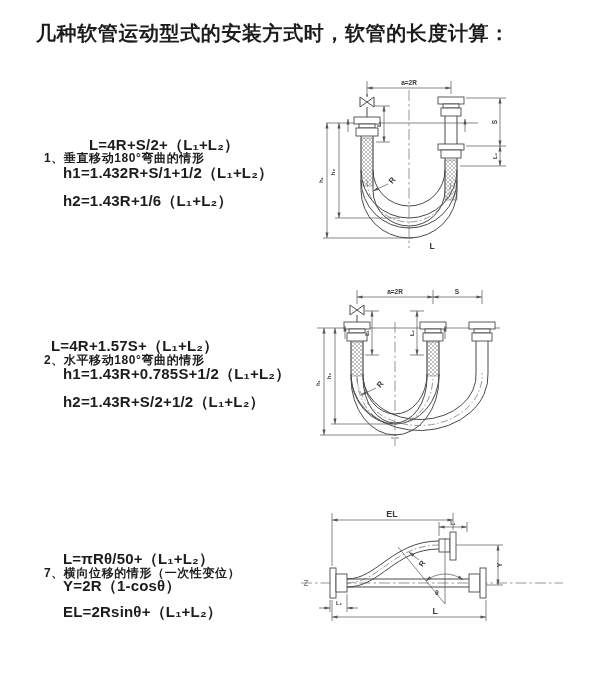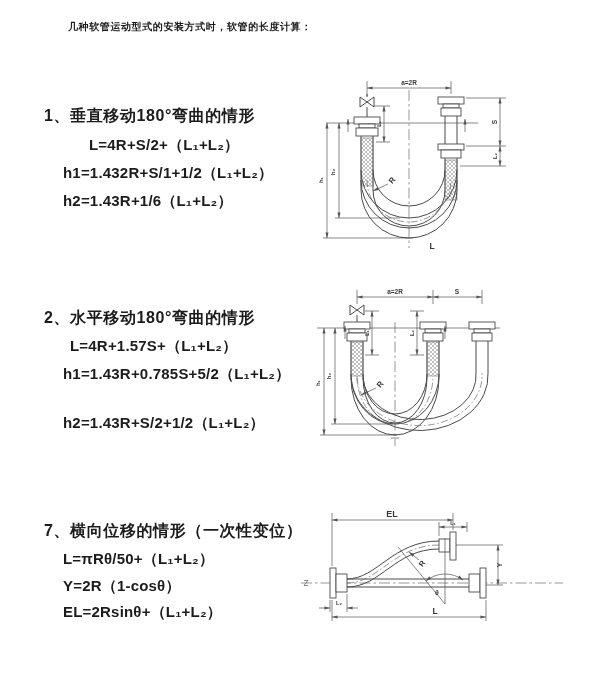--- a/index.html
+++ b/index.html
@@ -1,45 +1,45 @@
 <!DOCTYPE html>
 <html><head>
 <meta charset="utf-8">
 <style>
   html,body{margin:0;padding:0;}
   body{
     width:600px;height:675px;background:#ffffff;position:relative;overflow:hidden;
     font-family:"Liberation Sans","DejaVu Sans",sans-serif;color:#1c1c1c;
   }
   .abs{position:absolute;}
-  .title{font-size:10px;font-weight:700;letter-spacing:0.6px;white-space:nowrap;margin-left:32px;}
-  .heading{font-size:16px;font-weight:600;letter-spacing:0.6px;white-space:nowrap;}
+  .title{font-size:20px;font-weight:700;letter-spacing:0.6px;white-space:nowrap;}
+  .heading{font-size:12px;font-weight:600;letter-spacing:0.6px;white-space:nowrap;margin-top:44px;}
   .formula{font-size:15px;font-weight:600;letter-spacing:0.2px;white-space:nowrap;}
   svg{display:block;}
   svg text{font-family:"Liberation Sans","DejaVu Sans",sans-serif;fill:#3a3a3a;font-weight:600;}
   .obj{stroke:#4a4a4a;stroke-width:1;fill:none;}
   .objf{stroke:#4a4a4a;stroke-width:0.9;fill:#ffffff;}
   .dim{stroke:#555555;stroke-width:0.7;fill:none;}
   .cl{stroke:#6a6a6a;stroke-width:0.7;fill:none;stroke-dasharray:11 3 2.5 3;}
   .cla{stroke:#6a6a6a;stroke-width:0.7;fill:none;stroke-dasharray:7 2.5 1.5 2.5;}
 </style>
 </head>
 <body>
 
 <div class="abs title" style="left:36px;top:20px;">几种软管运动型式的安装方式时，软管的长度计算：</div>
 
 <div class="abs heading" style="left:44px;top:106px;">1、垂直移动180°弯曲的情形</div>
 <div class="abs formula" style="left:63px;top:136px;margin-left:26px;">L=4R+S/2+（L₁+L₂）</div>
 <div class="abs formula" style="left:63px;top:164px;">h1=1.432R+S/1+1/2（L₁+L₂）</div>
 <div class="abs formula" style="left:63px;top:192px;">h2=1.43R+1/6（L₁+L₂）</div>
 
 <div class="abs heading" style="left:44px;top:308px;text-align:center;">2、水平移动180°弯曲的情形</div>
-<div class="abs formula" style="left:70px;top:337px;">L=4R+1.57S+（L₁+L₂）</div>
-<div class="abs formula" style="left:63px;top:365px;">h1=1.43R+0.785S+5/2（L₁+L₂）</div>
-<div class="abs formula" style="left:63px;top:414px;">h2=1.43R+S/2+1/2（L₁+L₂）</div>
+<div class="abs formula" style="left:51px;top:337px;">L=4R+1.57S+（L₁+L₂）</div>
+<div class="abs formula" style="left:63px;top:365px;">h1=1.43R+0.785S+1/2（L₁+L₂）</div>
+<div class="abs formula" style="left:63px;top:393px;">h2=1.43R+S/2+1/2（L₁+L₂）</div>
 
 <div class="abs heading" style="left:44px;top:521px;">7、横向位移的情形（一次性变位）</div>
 <div class="abs formula" style="left:63px;top:550px;">L=πRθ/50+（L₁+L₂）</div>
 <div class="abs formula" style="left:63px;top:577px;">Y=2R（1-cosθ）</div>
 <div class="abs formula" style="left:63px;top:603px;text-align:center;">EL=2Rsinθ+（L₁+L₂）</div>
 
 <svg class="abs" style="left:310px;top:72px;" width="290" height="190" viewBox="0 0 290 190">
   <defs>
     <marker id="d1a" viewBox="0 0 10 6" refX="9.3" refY="3" markerWidth="9" markerHeight="5.4" orient="auto-start-reverse">
       <path d="M0.5,0.5 L9.5,3 L0.5,5.5 Z" fill="#555"></path>

